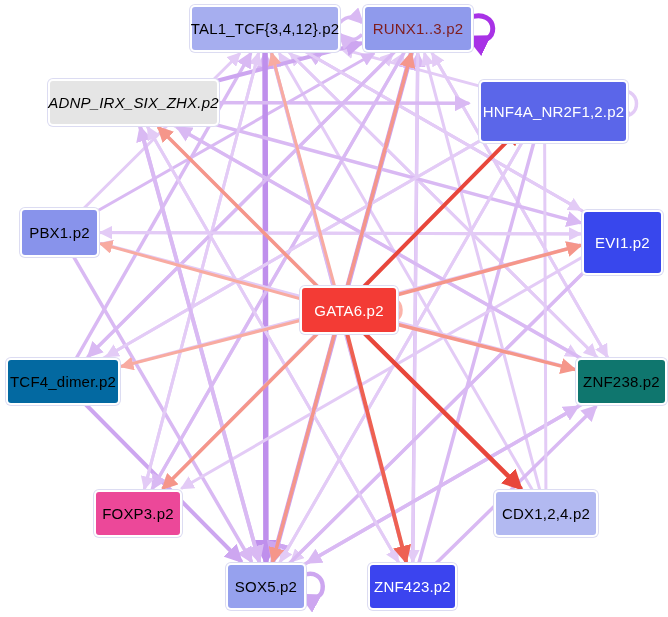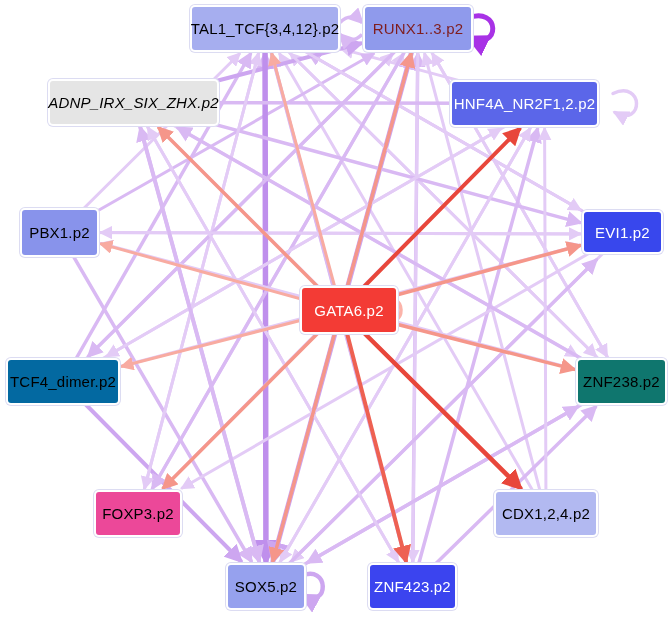--- a/index.html
+++ b/index.html
@@ -136,27 +136,27 @@
   <div id="node-layer">
       <div class="node" style="left: 192px; top: 7px; width: 146px; height: 43px; background: rgb(166, 174, 239); color: rgb(0, 0, 0);">
         <span>TAL1_TCF{3,4,12}.p2</span>
       </div>
       <div class="node" style="left: 365px; top: 7px; width: 106px; height: 43px; background: rgb(143, 154, 236); color: #7f1d1d;">
         <span>RUNX1..3.p2</span>
       </div>
       <div class="node" style="left: 50px; top: 81px; width: 167px; height: 43px; background: #e5e5e5; color: rgb(0, 0, 0); font-style: italic;">
         <span>ADNP_IRX_SIX_ZHX.p2</span>
       </div>
-      <div class="node" style="left: 452px; top: 82px; width: 145px; height: 43px; background: rgb(91, 102, 233); color: rgb(255, 255, 255);">
+      <div class="node" style="left: 481px; top: 82px; width: 145px; height: 59px; background: rgb(91, 102, 233); color: rgb(255, 255, 255);">
         <span>HNF4A_NR2F1,2.p2</span>
       </div>
       <div class="node" style="left: 22px; top: 210px; width: 75px; height: 45px; background: rgb(136, 147, 235); color: rgb(0, 0, 0);">
         <span>PBX1.p2</span>
       </div>
-      <div class="node" style="left: 584px; top: 212px; width: 77px; height: 40px; background: rgb(56, 71, 237); color: rgb(255, 255, 255);">
+      <div class="node" style="left: 584px; top: 212px; width: 77px; height: 61px; background: rgb(56, 71, 237); color: rgb(255, 255, 255);">
         <span>EVI1.p2</span>
       </div>
       <div class="node" style="left: 302px; top: 288px; width: 94px; height: 44px; background: rgb(243, 59, 53); color: rgb(255, 255, 255);">
         <span>GATA6.p2</span>
       </div>
       <div class="node" style="left: 8px; top: 360px; width: 110px; height: 43px; background: #0369a1; color: rgb(0, 0, 0);">
         <span>TCF4_dimer.p2</span>
       </div>
       <div class="node" style="left: 578px; top: 360px; width: 87px; height: 43px; background: #0f766e; color: rgb(0, 0, 0);">
         <span>ZNF238.p2</span>

